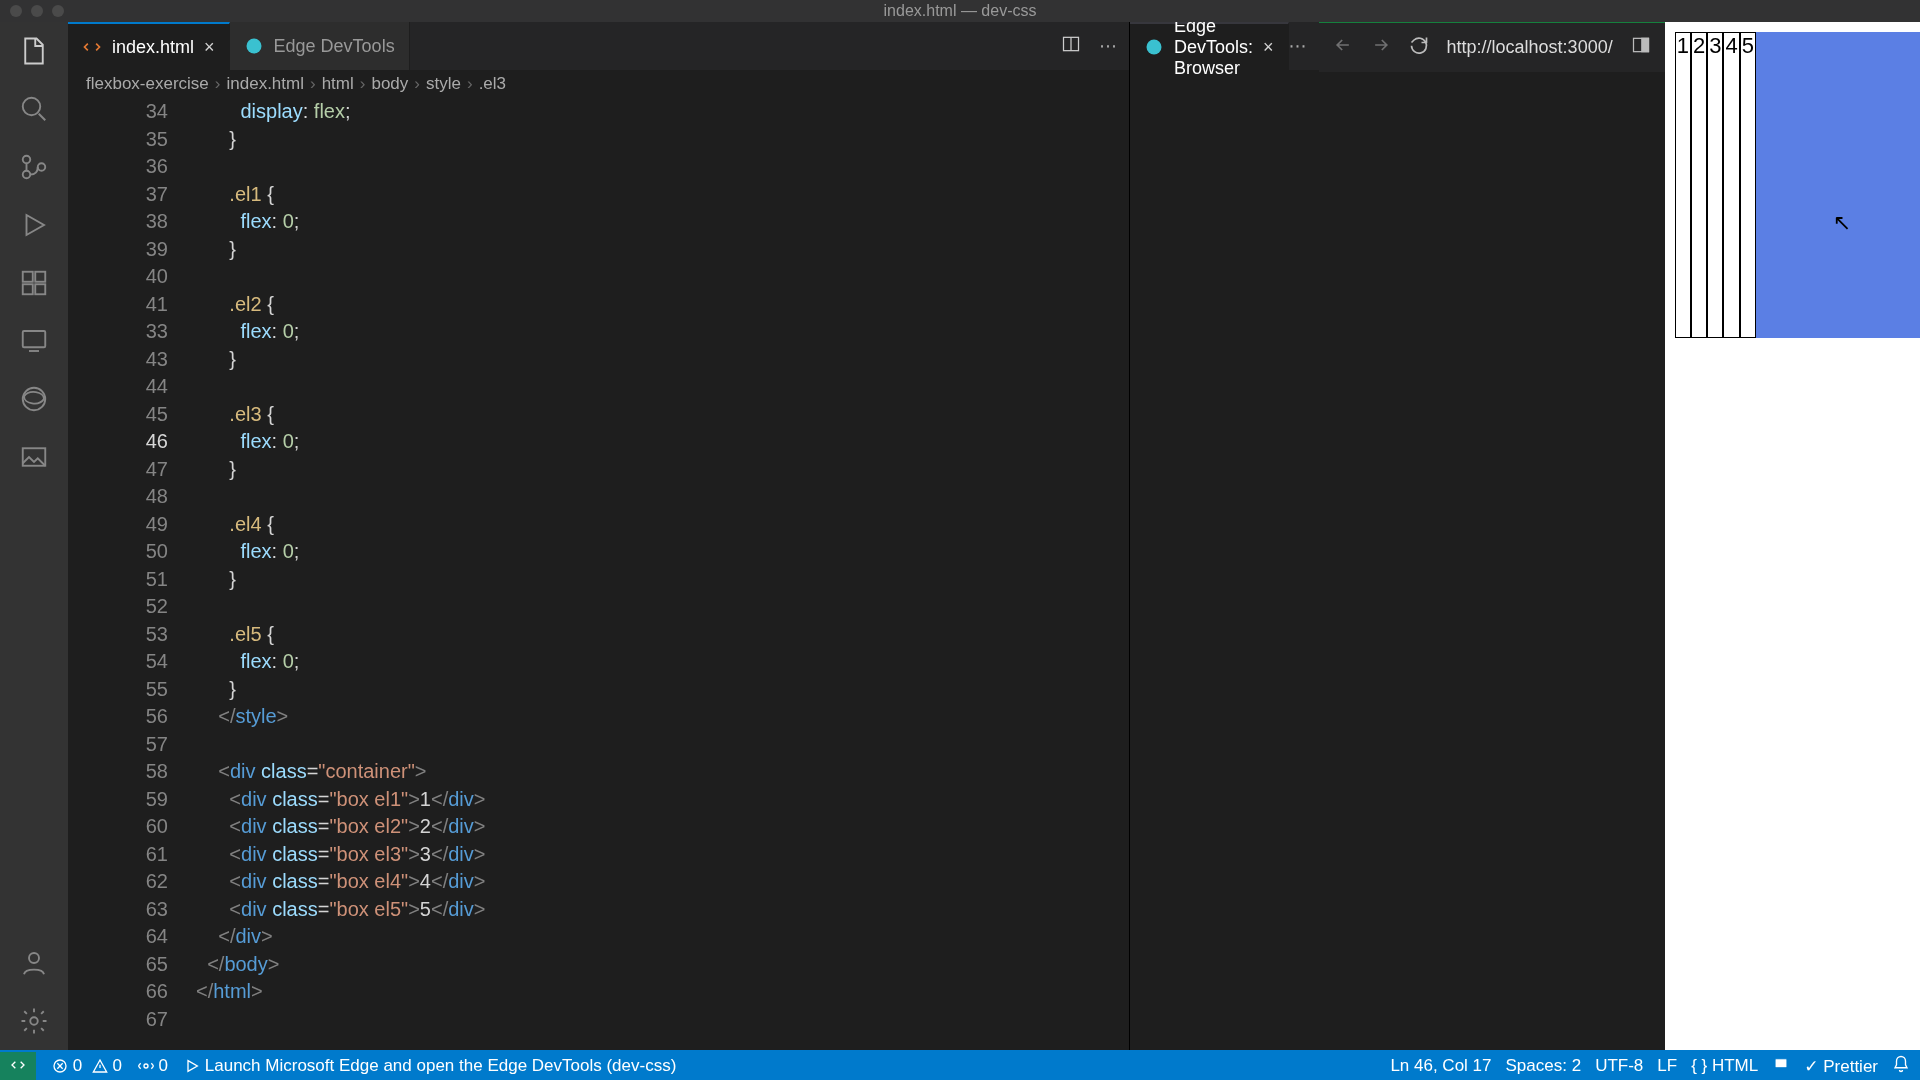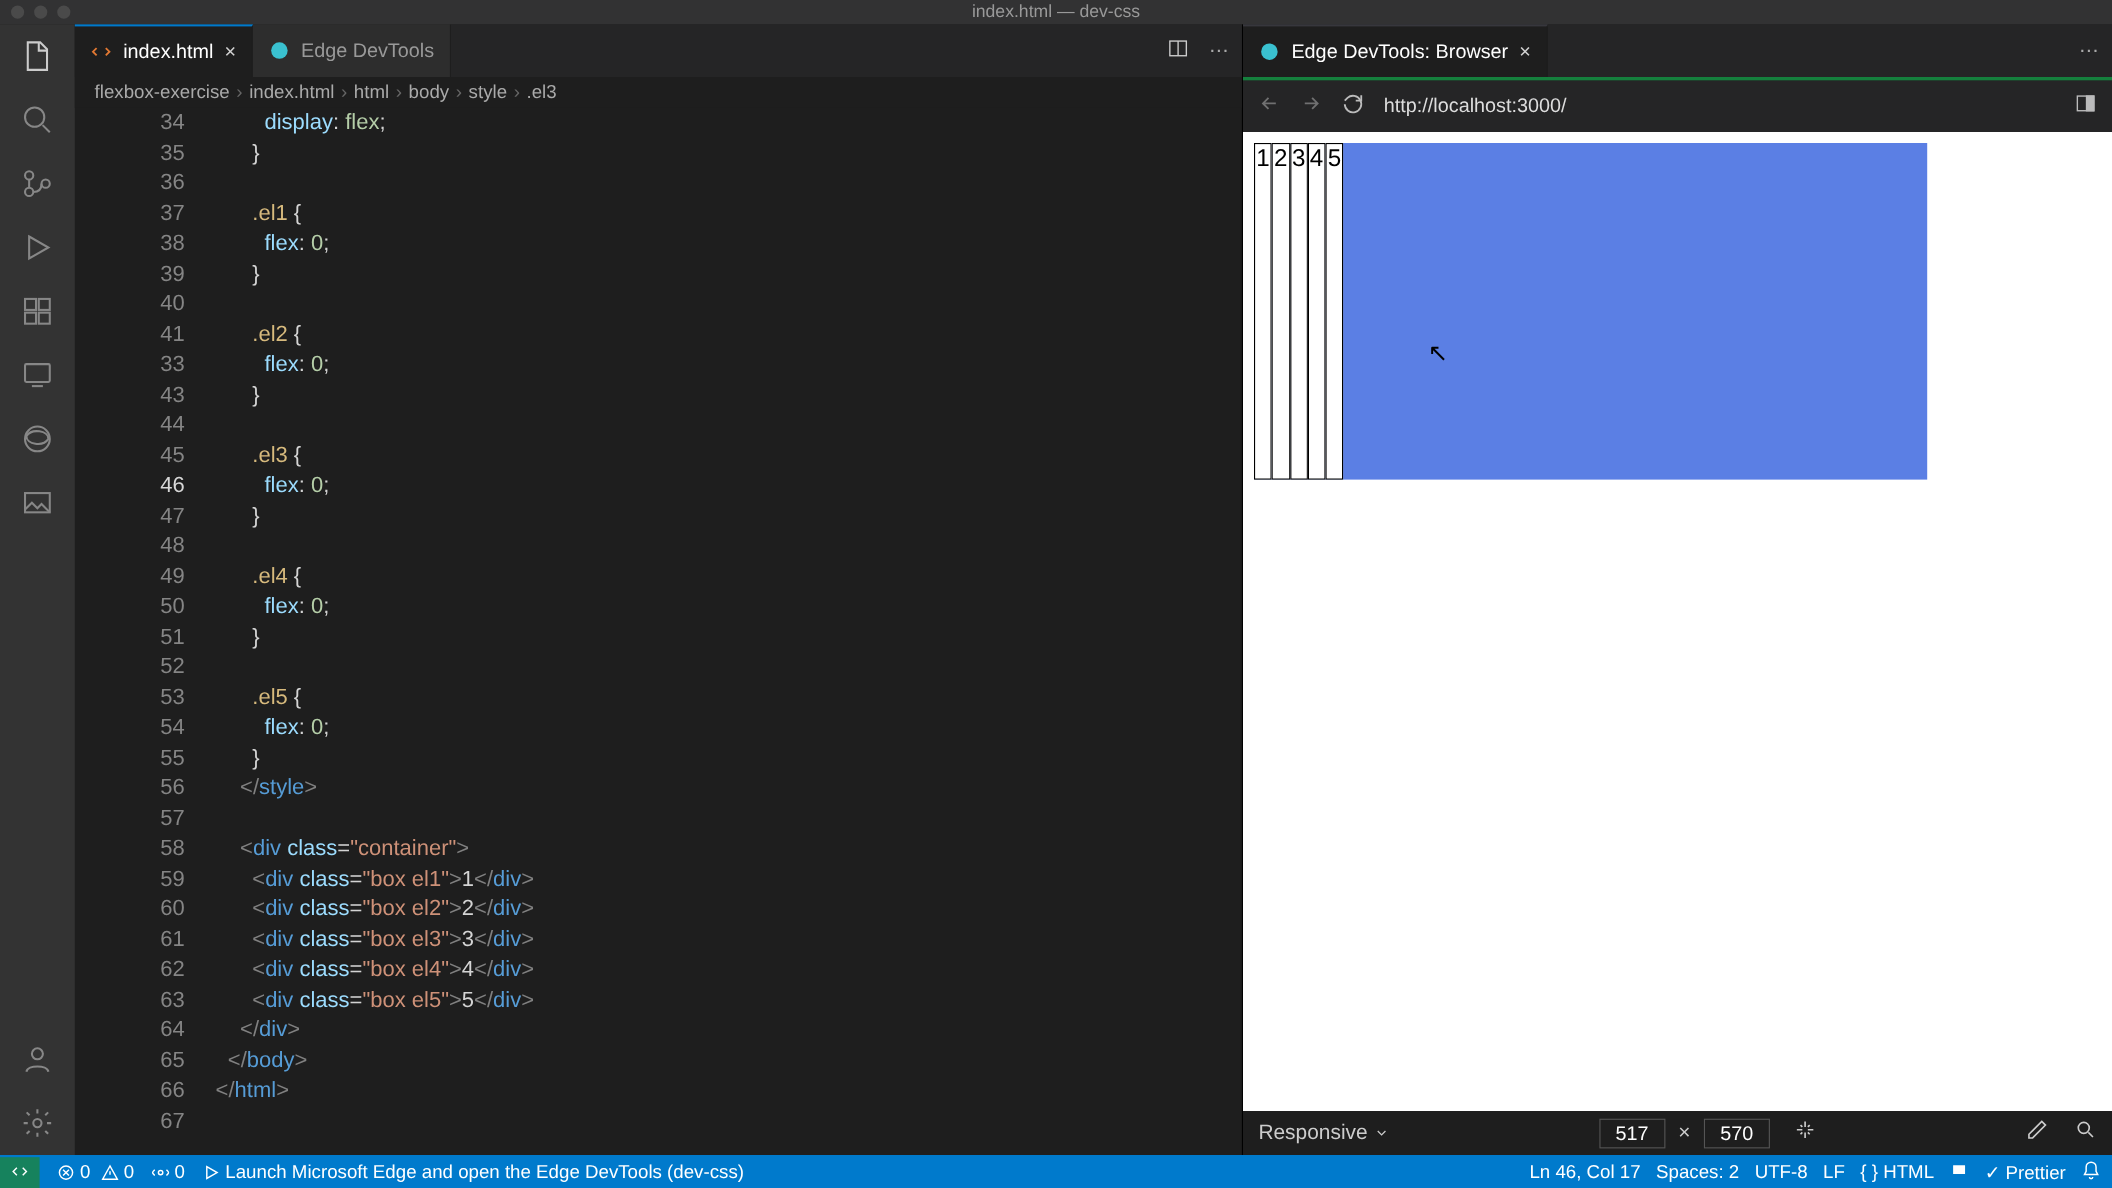--- a/index.html
+++ b/index.html
@@ -36,22 +36,22 @@
 .code .sel { color: #d7ba7d; }
 .code .prop { color: #9cdcfe; }
 .code .num { color: #b5cea8; }
 .code .tag { color: #569cd6; }
 .code .attr { color: #9cdcfe; }
 .code .str { color: #ce9178; }
 .code .punct { color: #808080; }
 .code .txt { color: #d4d4d4; }
 
 
-.browser-group { width: 790px; display: flex; flex-direction: column; background: #1e1e1e; }
-.addr-row { height: 50px; display: flex; align-items: center; gap: 18px; padding: 0 14px; background: #252526; border-top: 3px solid #15803d; }
+.browser-group { width: 790px; display: flex; flex-direction: row; background: #1e1e1e; }
+.addr-row { height: 50px; display: flex; align-items: center; gap: 18px; padding: 0 14px; background: #252526; border-top: 1px solid #15803d; }
 .addr-row .nav-btn { opacity: .45; cursor: pointer; }
 .addr-row .nav-btn.active { opacity: .9; }
 .addr-input { flex: 1; background: transparent; color: #ddd; font-size: 18px; }
 .browser-view { flex: 1; background: #fff; padding: 10px 10px; display: flex; gap: 0; color: #000; font-family: "Times New Roman", serif; font-size: 22px; position: relative; }
 .browser-view .container { width: 612px; height: 306px; background: #5b7fe4; display: flex; align-items: stretch; }
 .browser-view .box { border: 1px solid #000; background: #fff; padding: 0 1px; }
 .cursor-arrow { position: absolute; font-size: 22px; color: #000; }
 .device-bar { height: 40px; background: #1e1e1e; display: flex; align-items: center; padding: 0 14px; gap: 12px; font-size: 19px; color: #ccc; }
 .device-bar input { width: 60px; background: transparent; border: 1px solid #555; color: #ffffff; text-align: center; font-size: 18px; padding: 2px 0; }
 .device-bar .spacer { flex: 1; }

